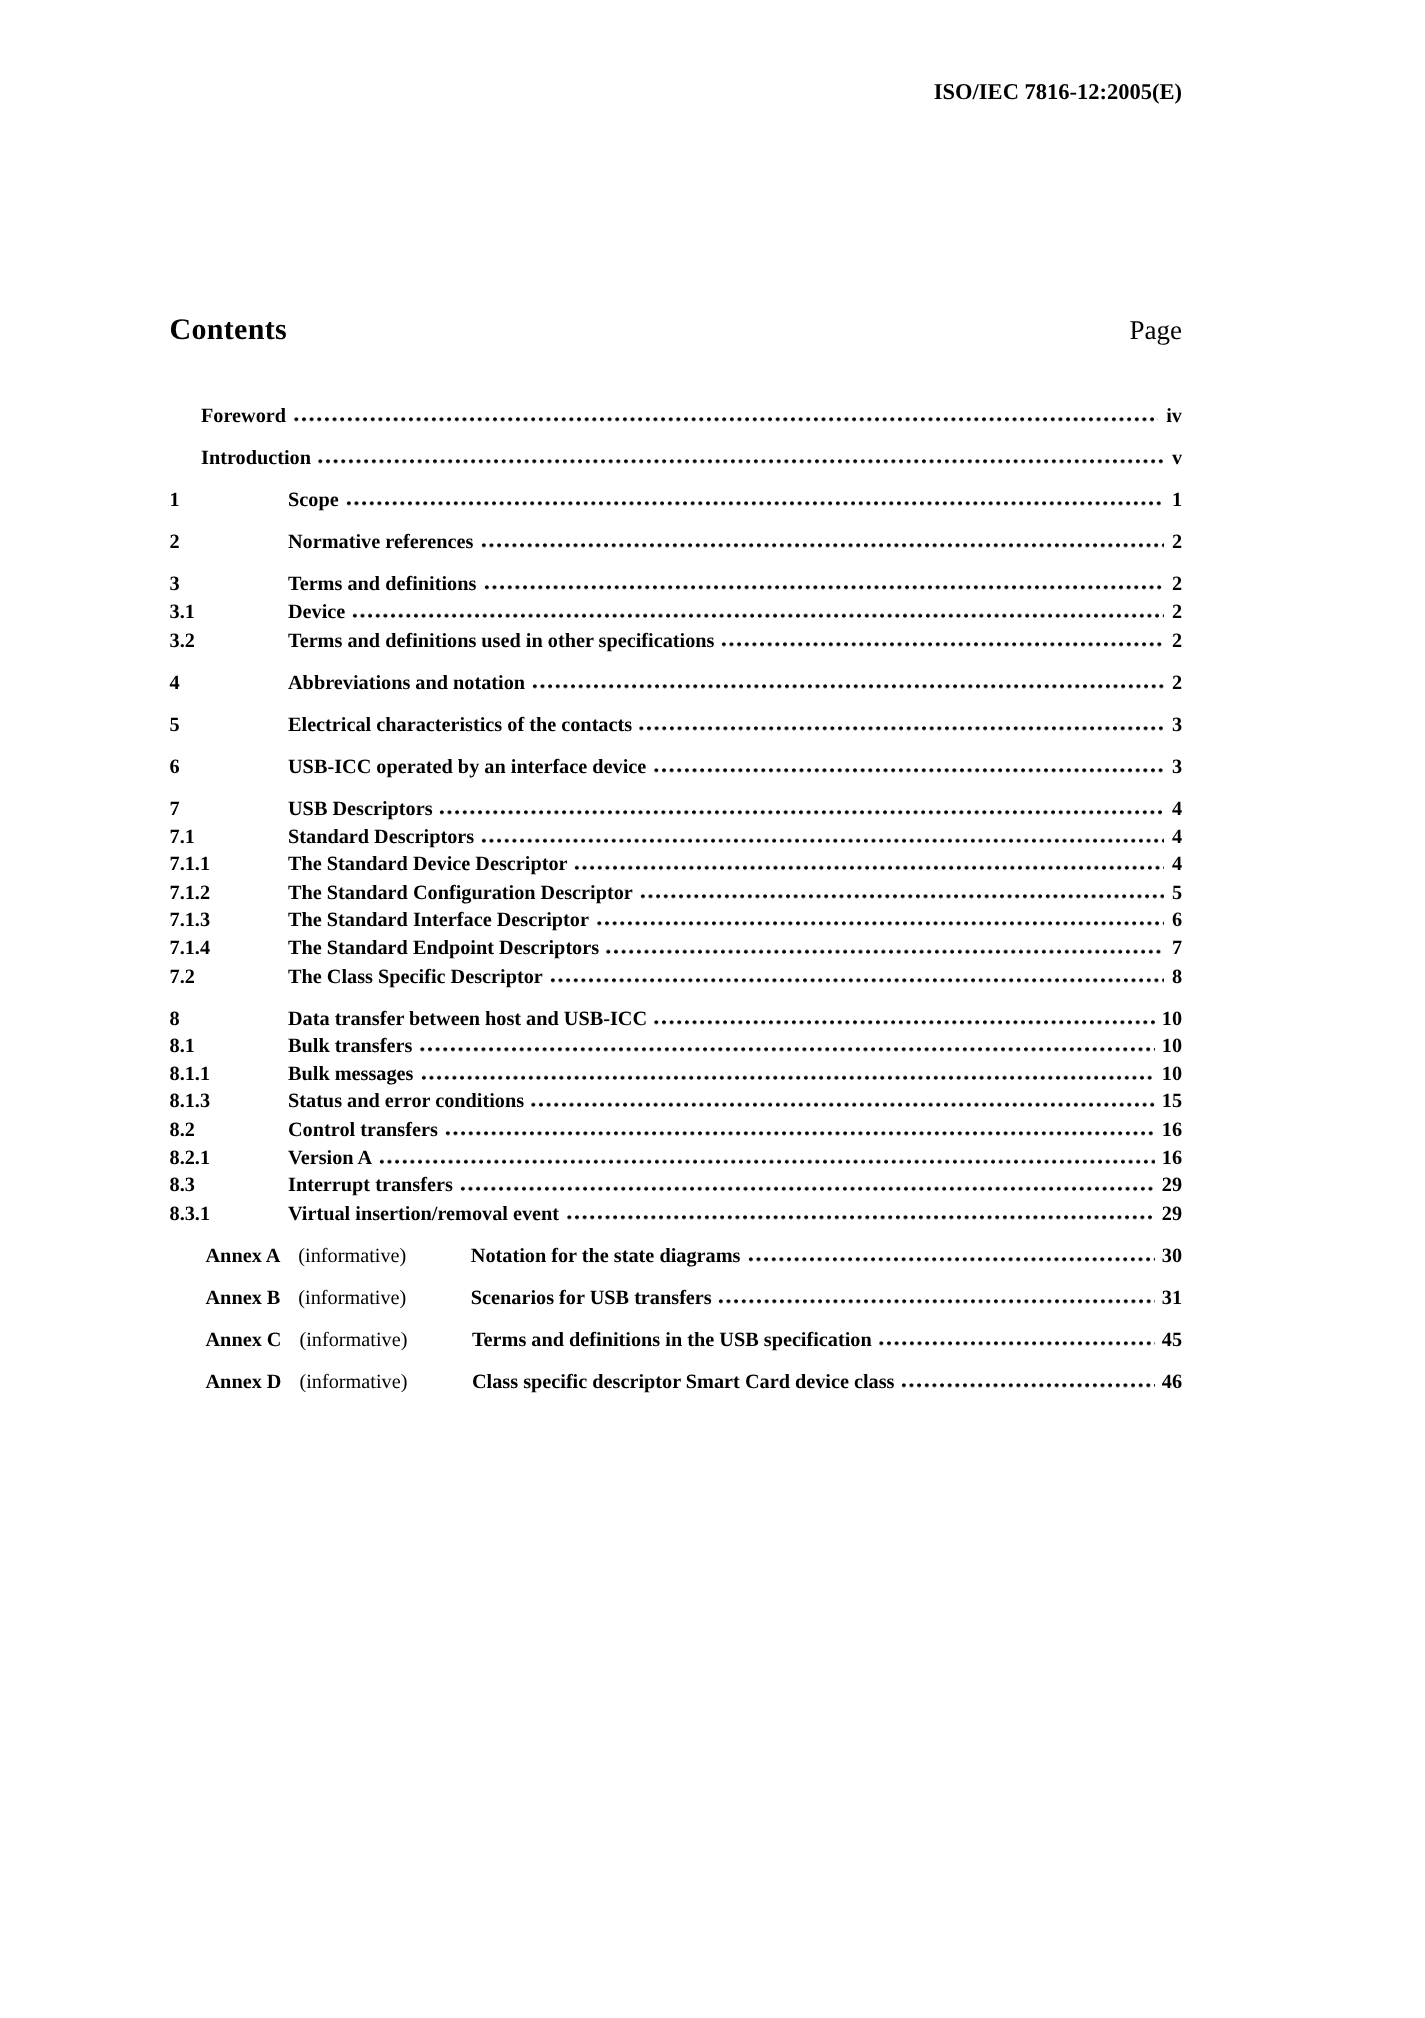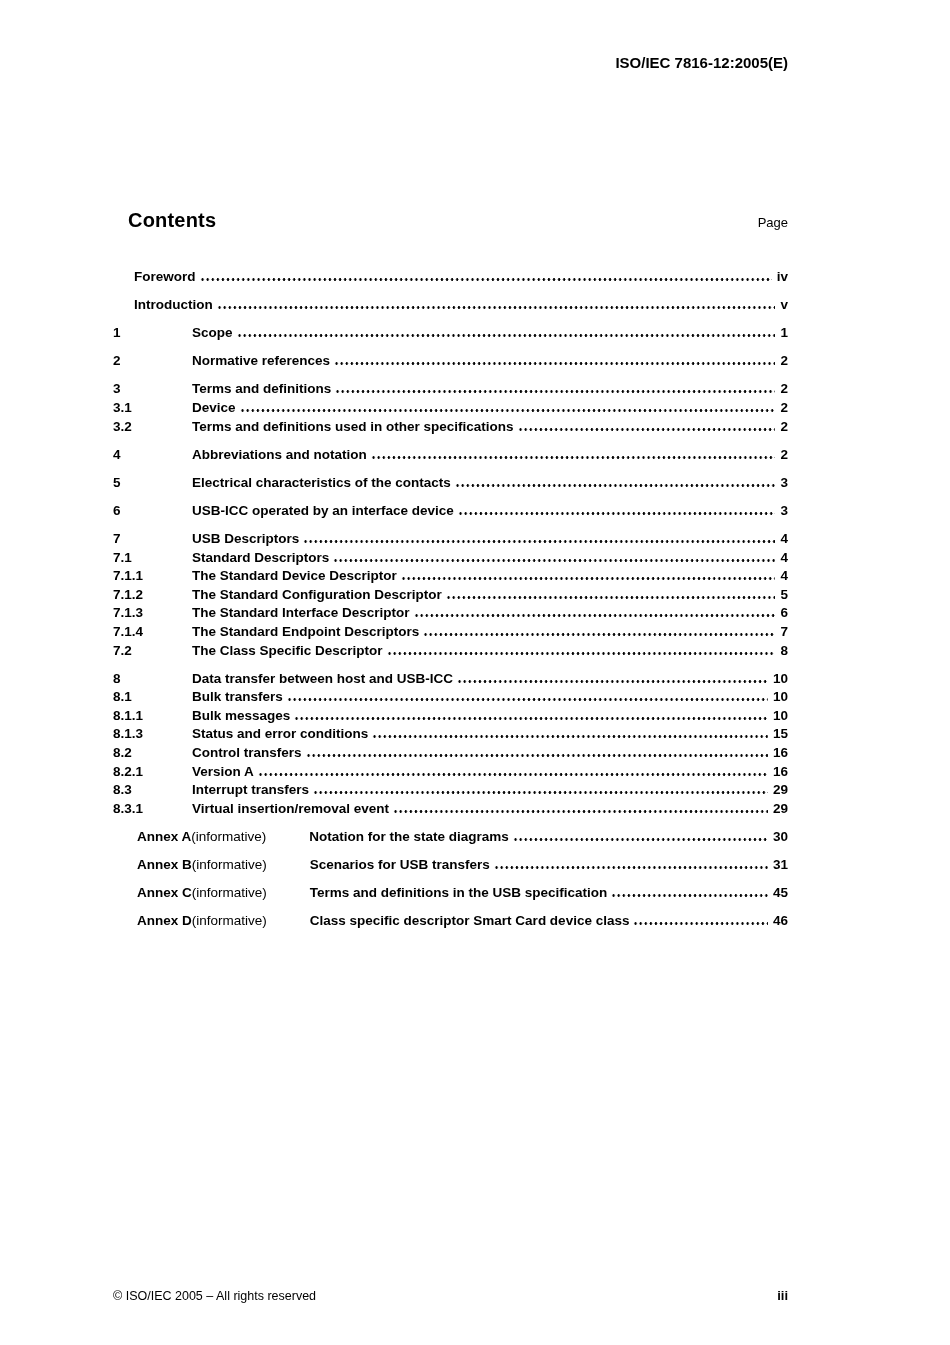--- a/index.html
+++ b/index.html
@@ -2,49 +2,48 @@
 <html><head>
 <meta charset="utf-8">
 <style>
   html, body { margin: 0; padding: 0; background: #ffffff; }
   .page {
     position: relative;
     width: 848px;
     height: 1345px;
     background: #ffffff;
     color: #000000;
-    font-family: Liberation Sans, sans-serif;
+    font-family: Liberation Serif, serif;
     overflow: hidden;
   }
   .doc-header {
     position: absolute;
     top: 54px;
     left: 113px;
     right: 60px;
     text-align: right;
     font-weight: bold;
     font-size: 15px;
   }
   .contents-head {
     position: absolute;
     top: 209px;
     left: 113px;
     right: 60px;
     display: flex;
     justify-content: space-between;
     align-items: baseline;
-    margin-left: 15px;
   }
   .contents-title {
     font-weight: bold;
     font-size: 20px;
     letter-spacing: 0.2px;
   }
   .page-label {
-    font-size: 13px;
+    font-size: 18px;
     font-weight: normal;
   }
   .toc {
     position: absolute;
     top: 268px;
     left: 113px;
     right: 60px;
   }
   .toc-group { margin-bottom: 9.5px; }
   .toc-row {
@@ -55,21 +54,21 @@
     line-height: 18.6px;
     white-space: nowrap;
   }
   .toc-num {
     width: 58px;
     flex-shrink: 0;
   }
   .toc-annex-label { font-weight: bold; margin-left: 24px; }
   .toc-annex-qualifier {
     font-weight: normal;
-    margin-left: 0;
+    margin-left: 12px;
   }
   .toc-title { font-weight: bold; padding-left: 21px; }
   .toc-title.after-qualifier { margin-left: 22px; }
   .toc-leader {
     flex: 1 1 auto;
     height: 3px;
     margin: 0 5px 0 4px;
     background-image: radial-gradient(circle, #000 1.05px, rgba(0,0,0,0) 1.45px);
     background-size: 5.1px 3px;
     background-position: left bottom;
@@ -301,18 +300,14 @@
         <div class="toc-row">
           <span class="toc-annex-label">Annex D</span>
           <span class="toc-annex-qualifier">(informative)</span>
           <span class="toc-title after-qualifier">Class specific descriptor Smart Card device class</span>
           <span class="toc-leader"></span>
           <span class="toc-page">46</span>
         </div>
       </div>
     </div>
 
-  <div class="doc-footer">
-    <span class="footer-copyright">© ISO/IEC 2005 – All rights reserved</span>
-    <span class="footer-pagenum">iii</span>
-  </div>
 
 </div>
 
 </body></html>

